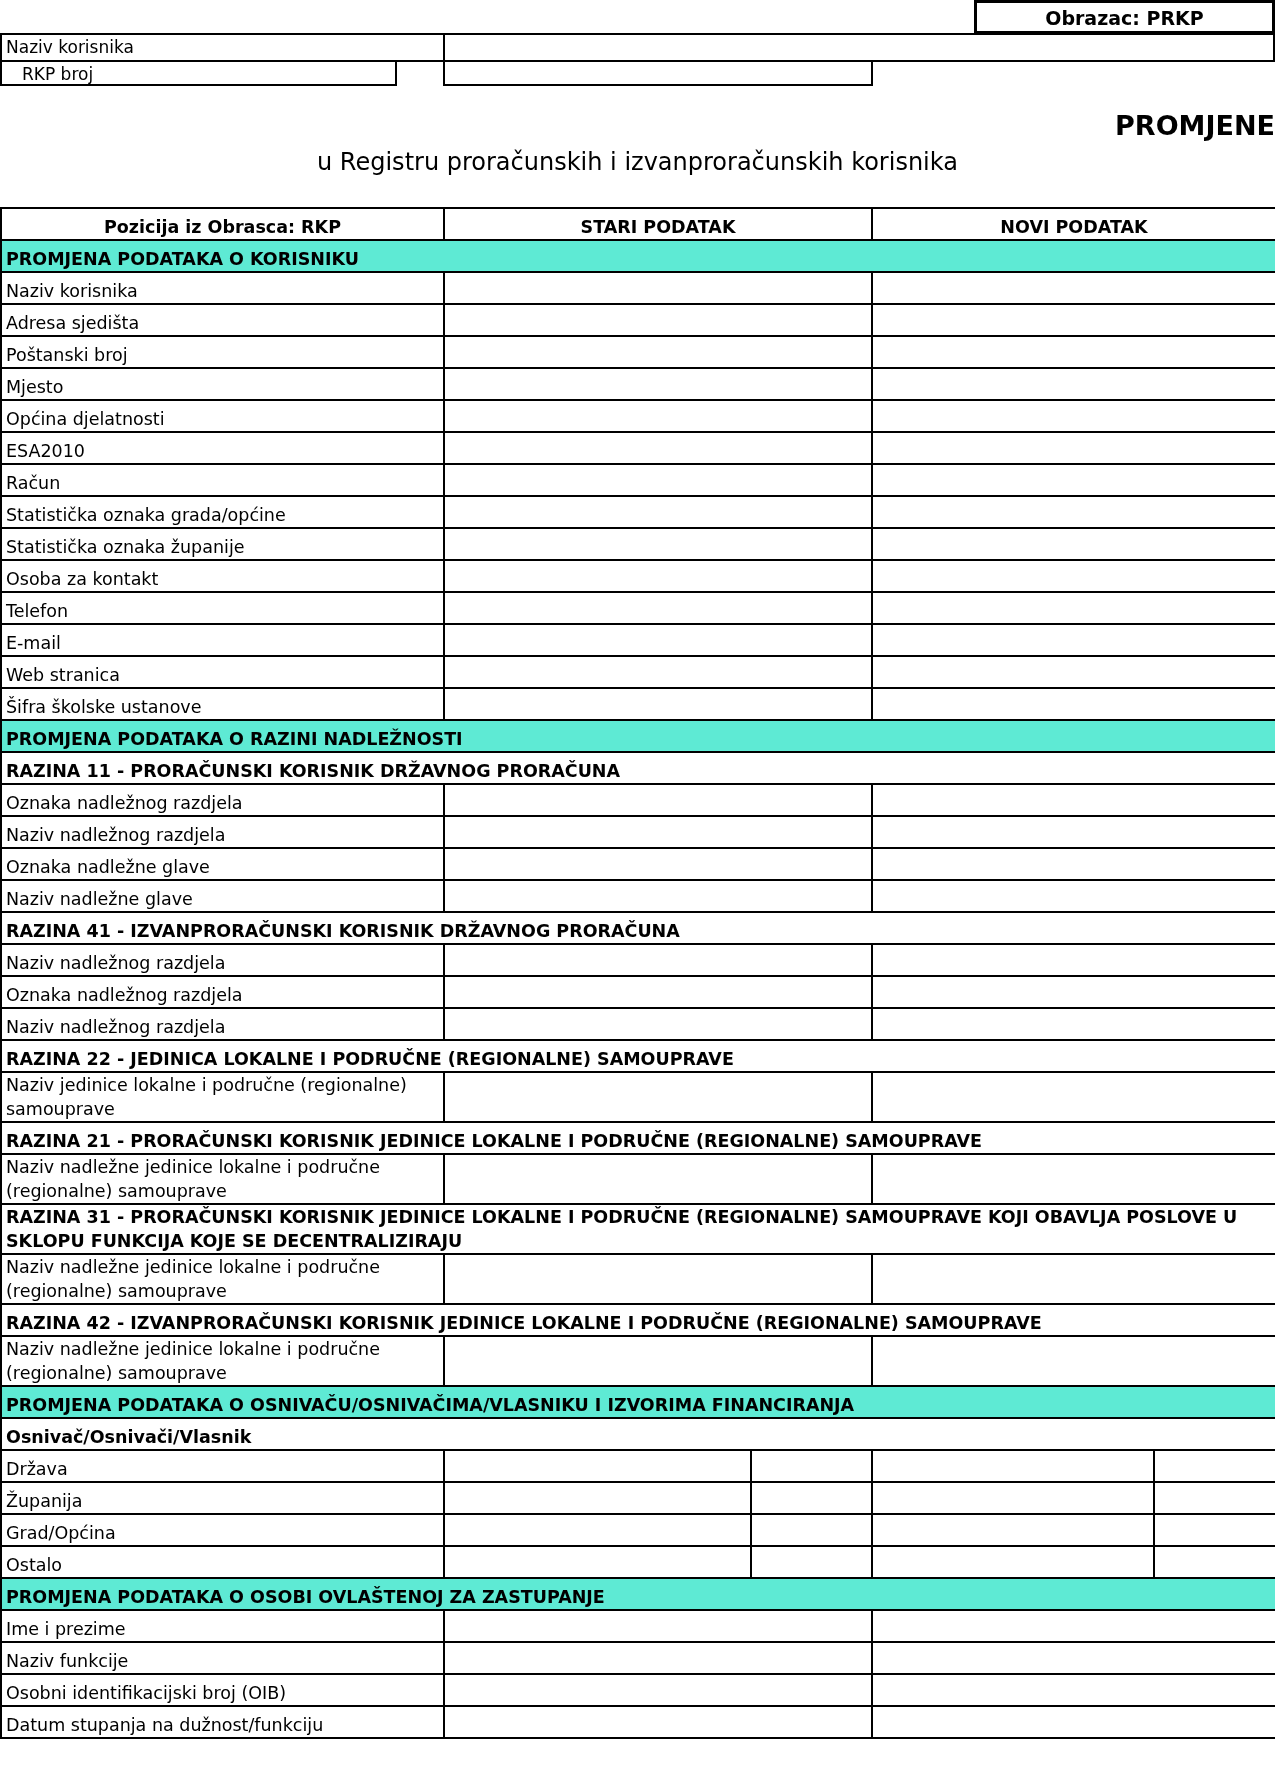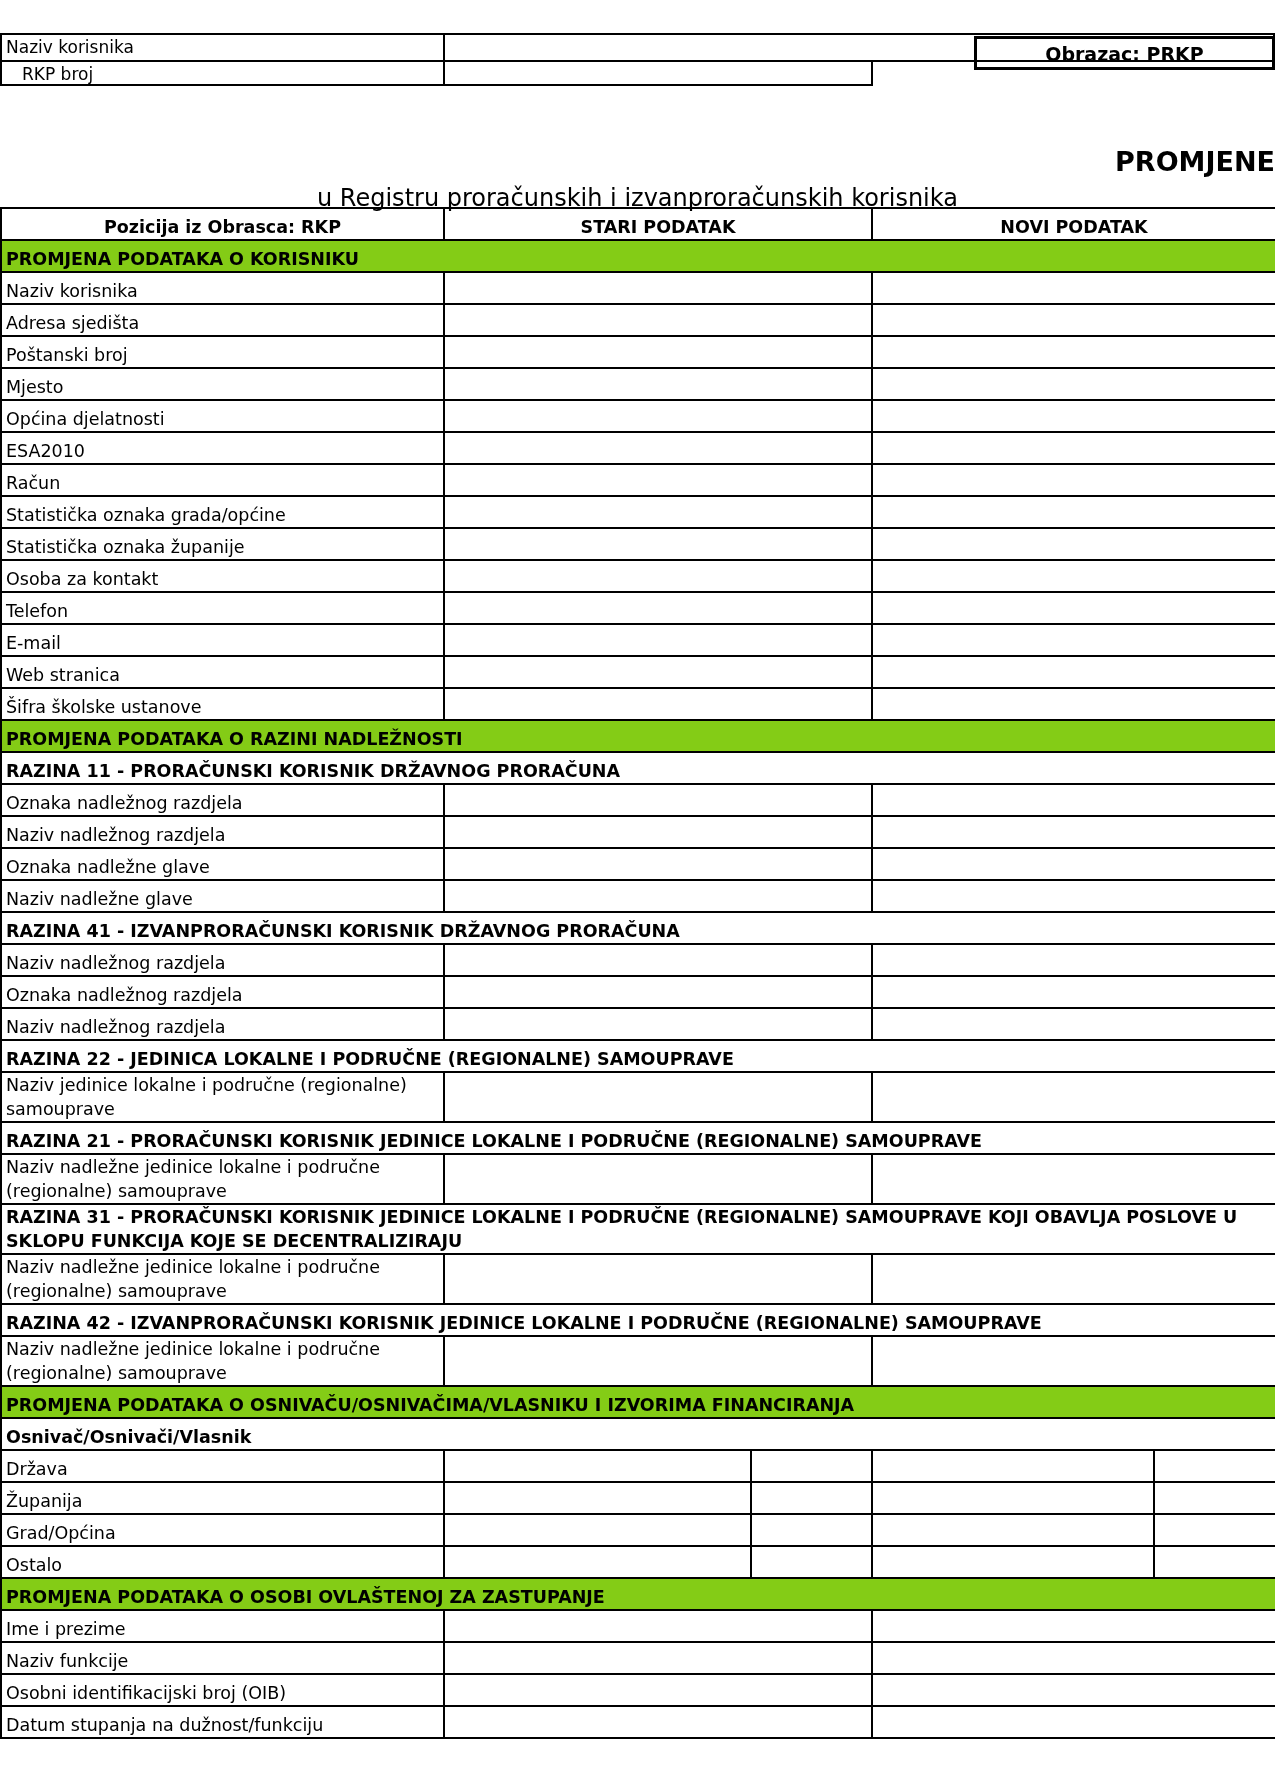--- a/index.html
+++ b/index.html
@@ -1,39 +1,39 @@
 <!DOCTYPE html>
 <html><head>
 <meta charset="utf-8">
 <style>
   html, body { margin:0; padding:0; background:#fff; }
   body { width:1275px; height:1789px; position:relative; overflow:hidden;
          font-family:"DejaVu Sans", sans-serif; color:#000; }
-  .abs { position:absolute; box-sizing:border-box;margin-top:36px; }
+  .abs { position:absolute; box-sizing:border-box; }
   .obrazac { left:974px; top:0; width:301px; height:34px; border:3px solid #000;
              font-weight:bold; font-size:19px; text-align:center; line-height:30px; }
   .hcell { position:absolute; box-sizing:border-box; border:2px solid #000; font-size:17px; line-height:24px; padding-left:4px; }
   .title { left:0; top:110px; width:1275px; text-align:right; font-weight:bold; font-size:27px; }
   .subtitle { left:0; top:148px; width:1275px; text-align:center; font-size:24px; }
   table.main { position:absolute; left:0; top:207px; width:1275px; border-collapse:collapse; table-layout:fixed; }
   table.main td { border:2px solid #000; font-size:17.5px; padding:0 4px; box-sizing:border-box; vertical-align:bottom; height:32px; line-height:24px; }
-  td.sec { background:#84cc16; font-weight:bold; }
+  td.sec { background:#5eead4; font-weight:bold; }
   td.sub { font-weight:bold; }
   td.th { font-weight:bold; text-align:center;margin-left:24px; }
   td.tall { height:54px; line-height:25px; }
   td.right { text-align:left; }
 </style>
 </head>
 <body>
 
 <div class="abs obrazac">Obrazac: PRKP</div>
 
 <div class="hcell" style="left:0;top:33px;width:445px;height:29px;">Naziv korisnika</div>
 <div class="hcell" style="left:443px;top:33px;width:832px;height:29px;"></div>
-<div class="hcell" style="left:0;top:60px;width:445px;height:26px;padding-left:20px;">RKP broj</div>
+<div class="hcell" style="left:0;top:60px;width:397px;height:26px;padding-left:20px;">RKP broj</div>
 <div class="hcell" style="left:443px;top:60px;width:430px;height:26px;"></div>
 
 <div class="abs title">PROMJENE</div>
 <div class="abs subtitle">u Registru proračunskih i izvanproračunskih korisnika</div>
 
 <table class="main">
   <colgroup>
     <col style="width:443px">
       <col style="width:307px">
       <col style="width:121px">

